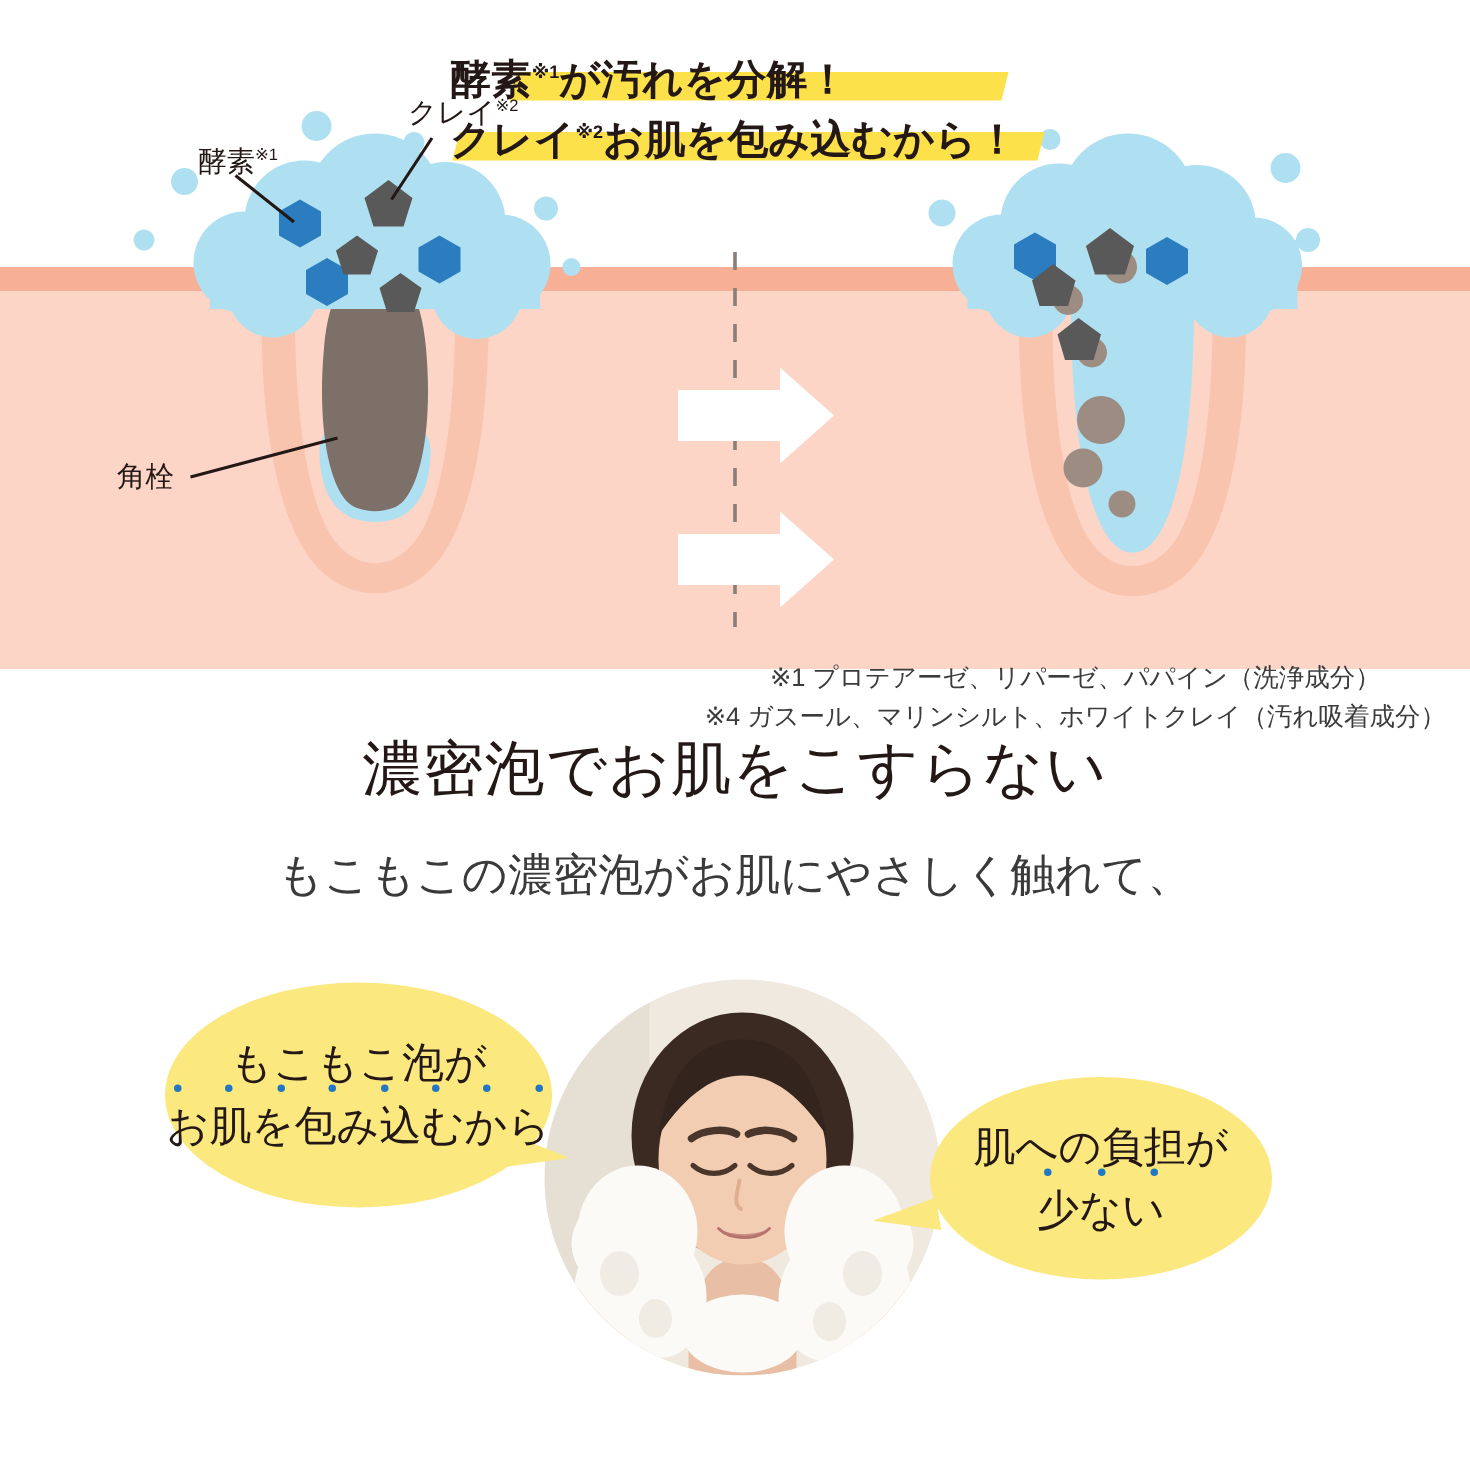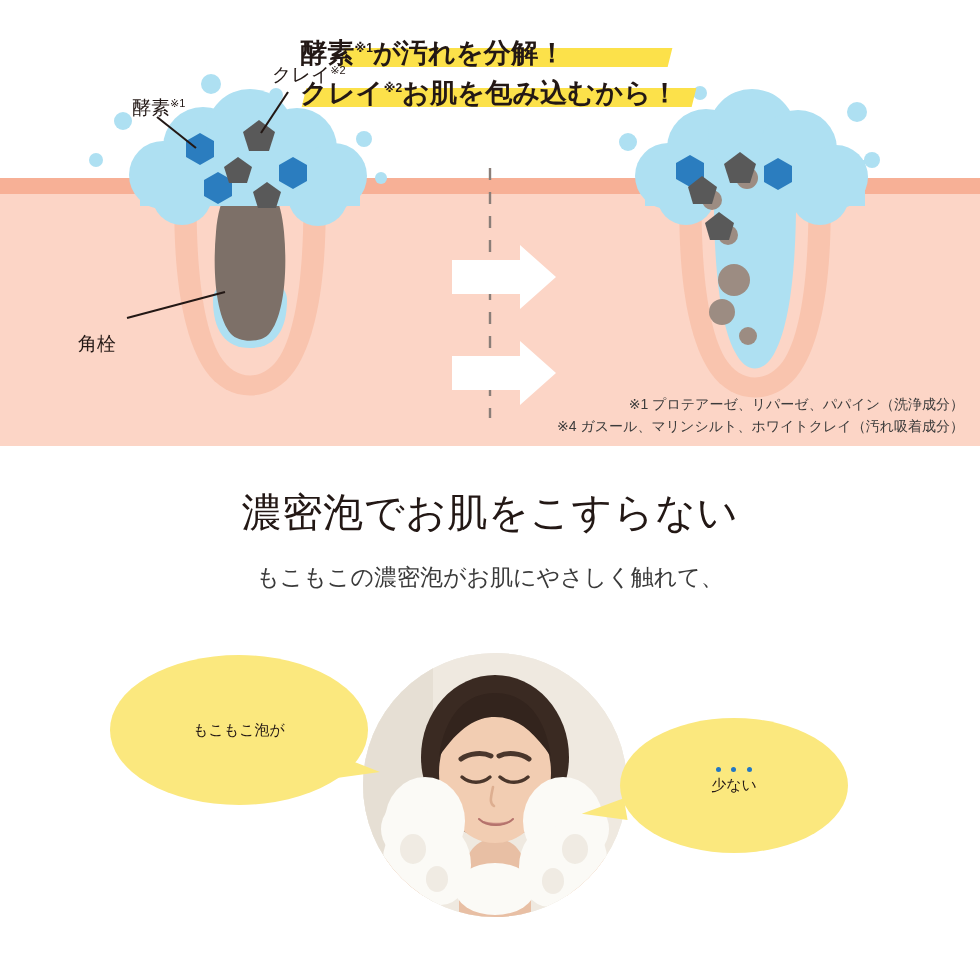--- a/index.html
+++ b/index.html
@@ -43,55 +43,55 @@
     font-size:27px;font-weight:700;letter-spacing:.01em;color:#231815;
     white-space:nowrap;
   }
   .banner-txt sup{font-size:12px;font-weight:700;vertical-align:super;letter-spacing:0;}
 
   
   .lbl{position:absolute;font-size:19px;font-weight:500;color:#231815;white-space:nowrap;}
   .lbl sup{font-size:11px;vertical-align:super;}
   #lbl-enzyme{left:108px;top:95px;margin-left:24px;}
   #lbl-clay{left:272px;top:62px;}
-  #lbl-plug{left:78px;top:305px;margin-top:26px;}
+  #lbl-plug{left:78px;top:305px;}
 
   
   .footnotes{
-    position:absolute;right:16px;top:394px;
-    text-align:right;font-size:14px;line-height:1.55;color:#3b3b3b;
+    position:absolute;right:16px;top:439px;
+    text-align:center;font-size:17px;line-height:1.55;color:#3b3b3b;
   }
 
   
   .h-main{
     position:absolute;left:0;top:485px;width:980px;text-align:center;
     font-size:40px;font-weight:400;letter-spacing:.02em;color:#231815;
   }
   .h-sub{
     position:absolute;left:0;top:558px;width:980px;text-align:center;
-    font-size:23px;font-weight:400;line-height:1.72;color:#3a3a3a;
+    font-size:30px;font-weight:400;line-height:1.72;color:#3a3a3a;
   }
 
   
   .photo{
     position:absolute;left:363px;top:653px;width:264px;height:264px;
     border-radius:50%;overflow:hidden;background:#EFEAE2;
   }
   .photo svg{display:block;}
 
   .bubble{position:absolute;}
   .bubble .oval{
     position:absolute;left:0;top:0;width:100%;height:100%;
     background:#FBE87E;border-radius:50%;
   }
   .bubble .tail{position:absolute;width:0;height:0;}
   .bubble .btxt{
     position:absolute;left:0;top:0;width:100%;height:100%;
     display:flex;flex-direction:column;align-items:center;justify-content:center;
-    font-size:15px;line-height:1.5;color:#231815;text-align:center;
+    font-size:28px;line-height:1.5;color:#231815;text-align:center;
   }
   .dotline{position:relative;display:inline-block;}
   .dots{
     position:absolute;left:0;right:0;top:-7px;
     display:flex;justify-content:space-between;padding:0 5px;
     pointer-events:none;
   }
   .dots i{width:5px;height:5px;border-radius:50%;background:#2277C4;display:block;}
 
   #bubble-left{left:110px;top:655px;width:258px;height:150px;}
@@ -296,27 +296,41 @@
         <ellipse cx="190" cy="228" rx="11" ry="13"></ellipse>
       </g>
     </svg>
   </div>
 
   <div class="bubble" id="bubble-left">
     <span class="tail"></span>
     <span class="oval"></span>
     <span class="btxt">
       <span>もこもこ泡が</span>
+      <span class="dotline">
+        <span class="dots">
+            <i></i>
+            <i></i>
+            <i></i>
+            <i></i>
+            <i></i>
+            <i></i>
+            <i></i>
+            <i></i>
+          </span>
+        <span>お肌を包み込むから</span>
+      </span>
     </span>
   </div>
 
   <div class="bubble" id="bubble-right">
     <span class="tail"></span>
     <span class="oval"></span>
     <span class="btxt">
+      <span>肌への負担が</span>
       <span class="dotline">
         <span class="dots">
             <i></i>
             <i></i>
             <i></i>
           </span>
         <span>少ない</span>
       </span>
     </span>
   </div>

